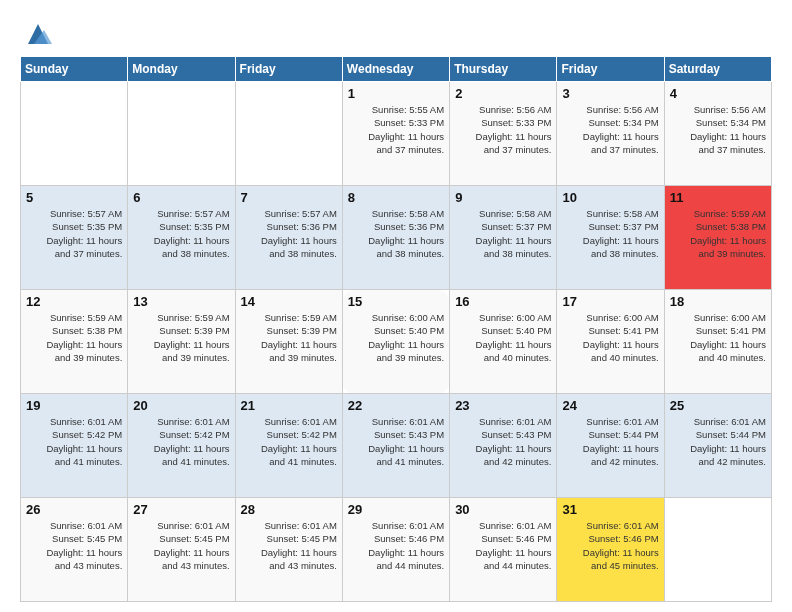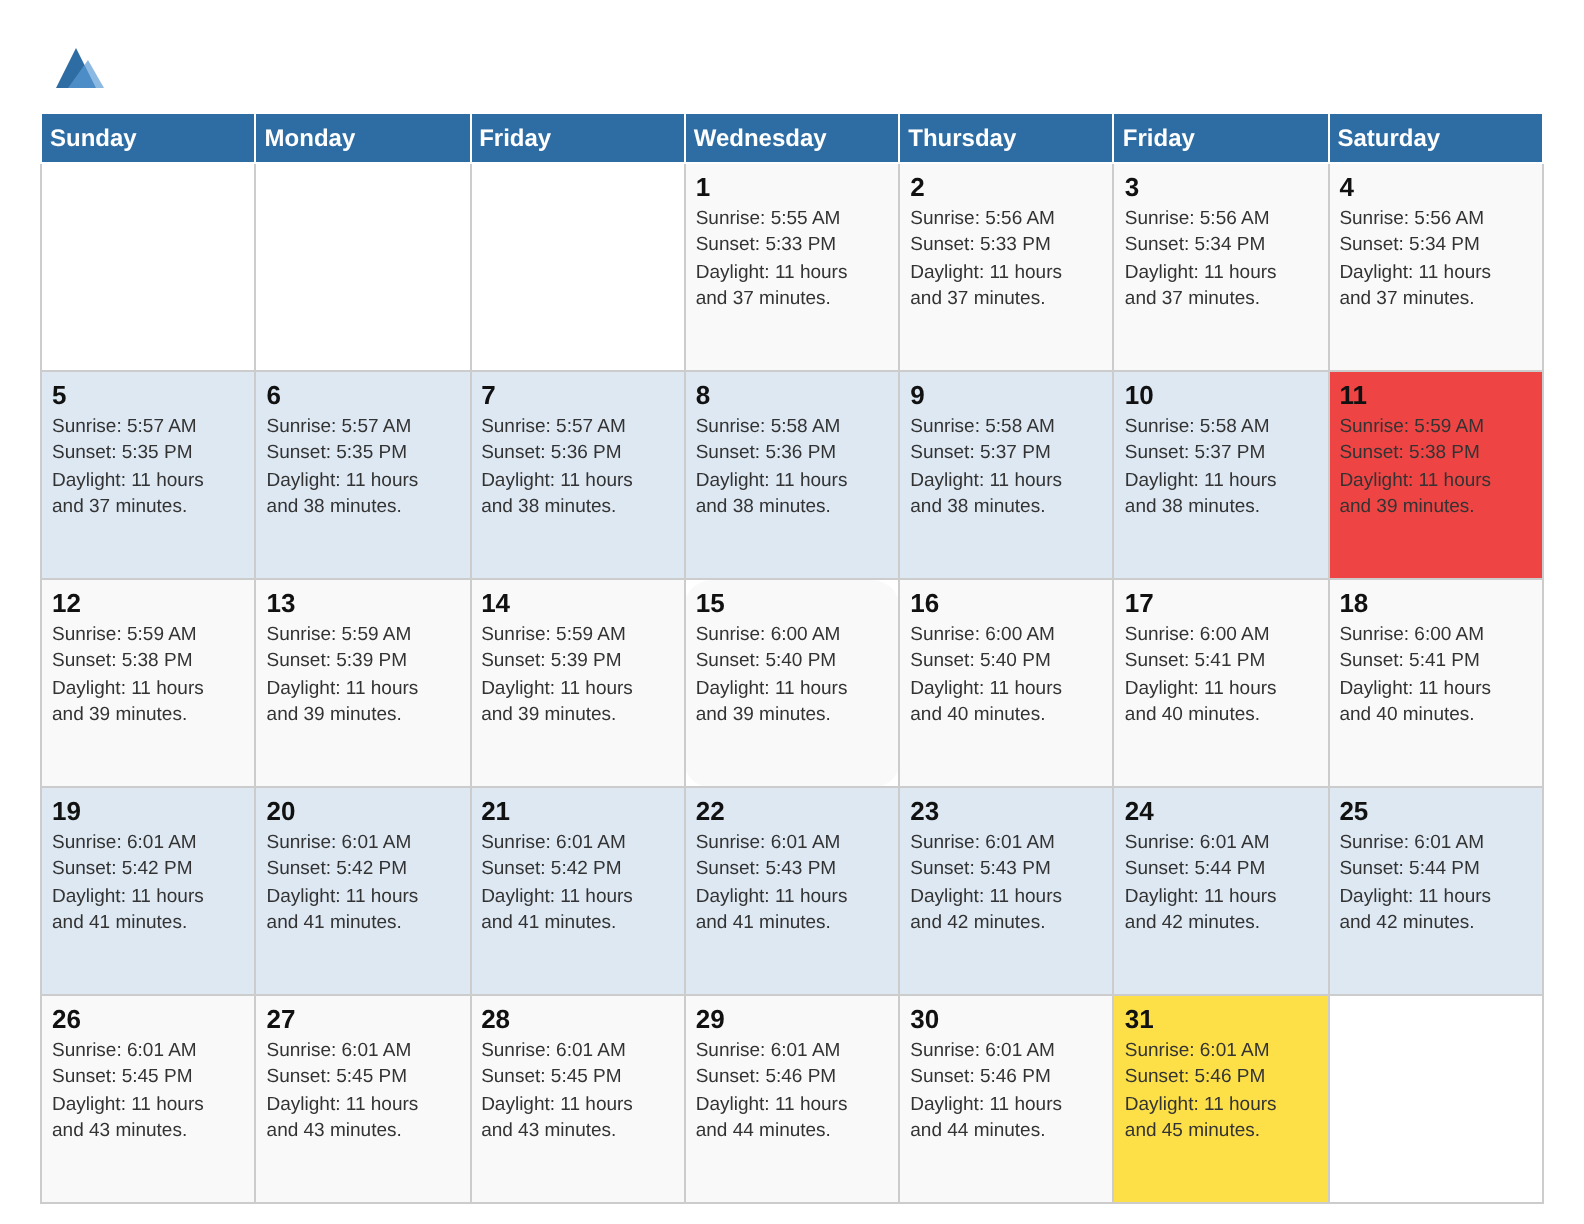--- a/index.html
+++ b/index.html
@@ -88,20 +88,21 @@
     .day-number {
       font-size: 13px;
       font-weight: bold;
       margin-bottom: 2px;
       color: #111;
     }
     .day-info {
       font-size: 9.5px;
       line-height: 1.4;
       color: #333;
+      text-align: right;
     }
     .empty-cell {
       background: #fff !important;
     }
   </style>
 </head>
 <body>
 
 <div class="page">
   <div class="header">

